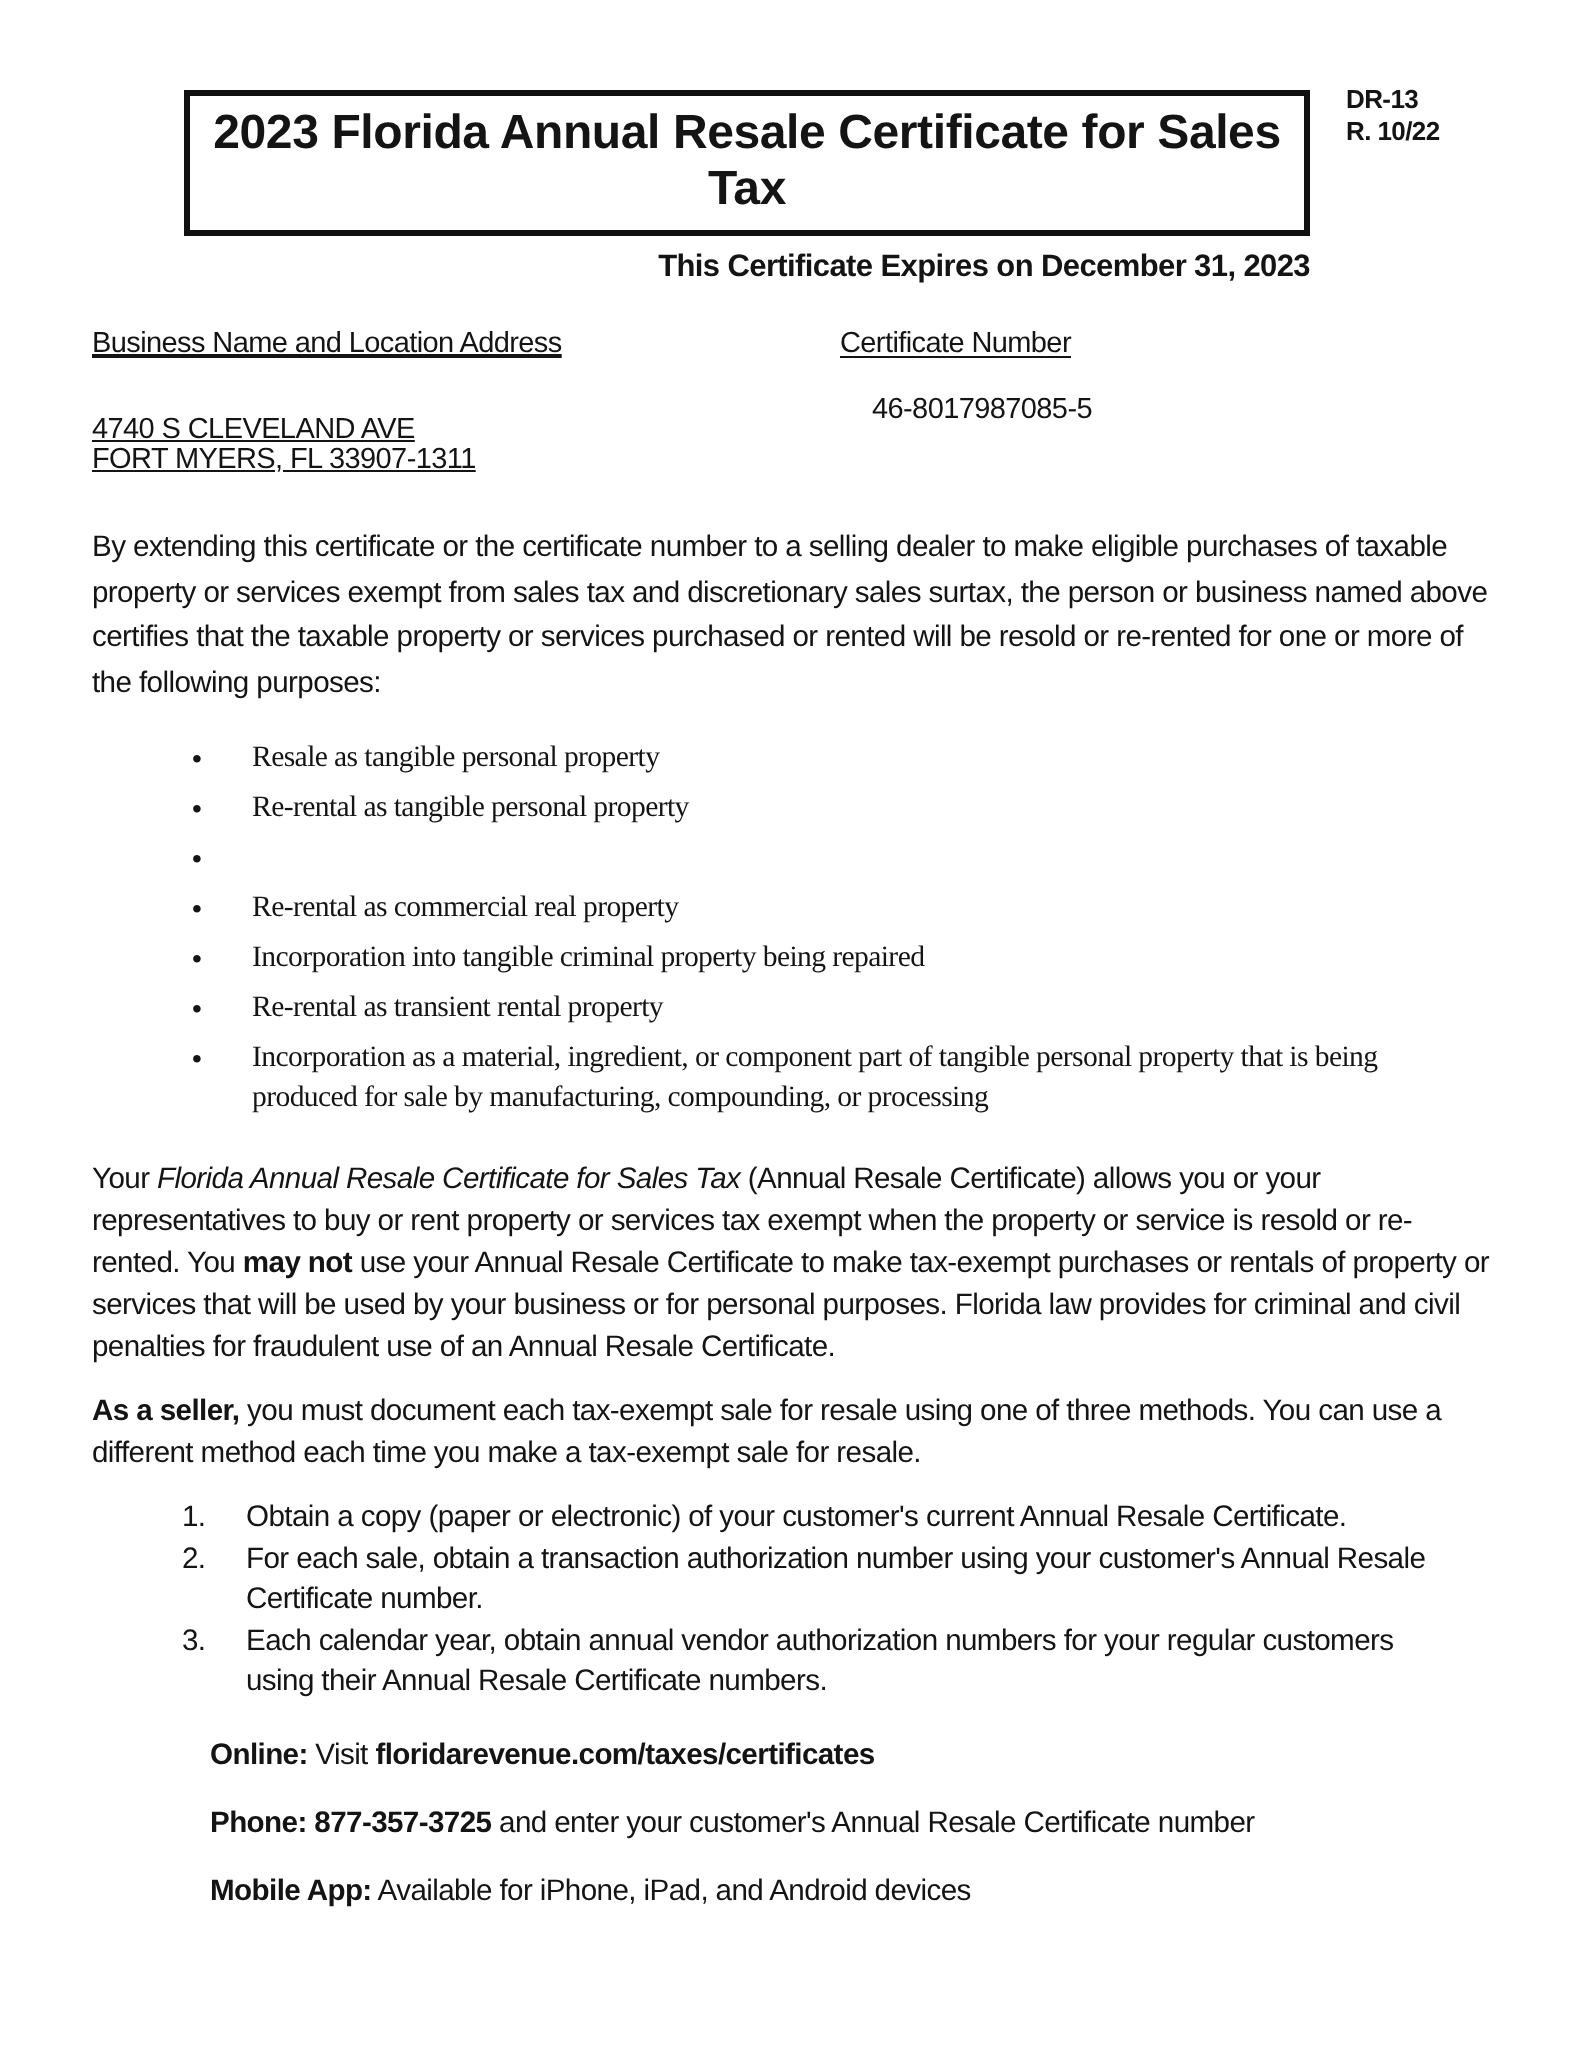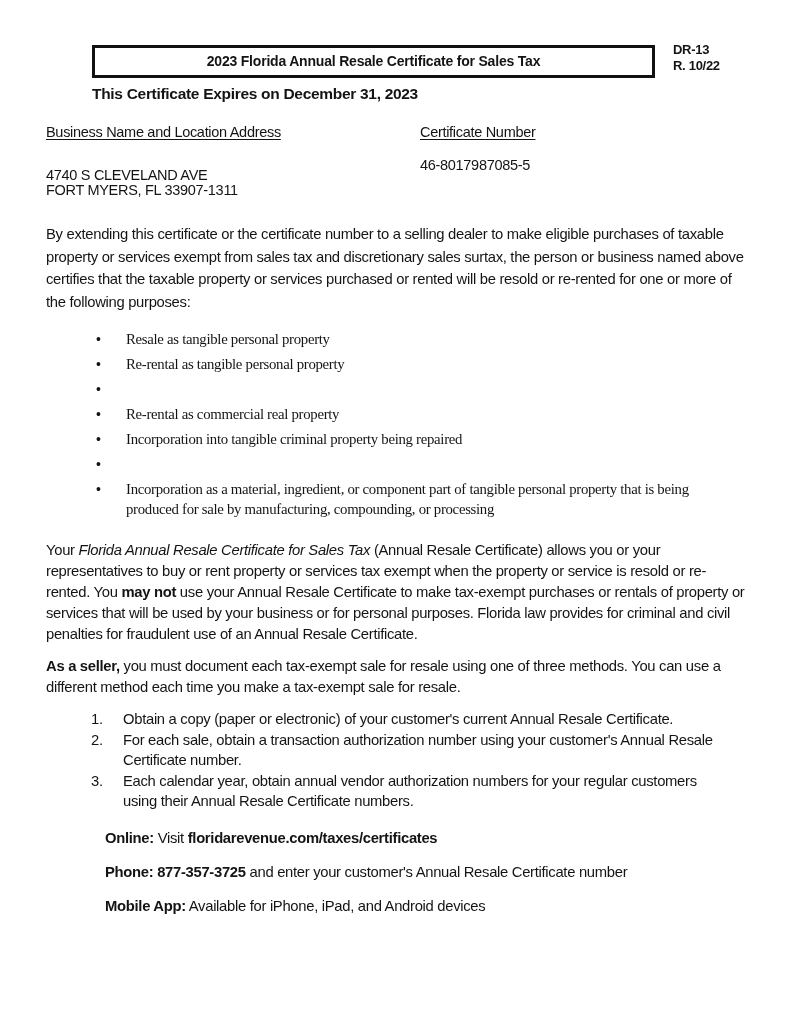--- a/index.html
+++ b/index.html
@@ -24,41 +24,41 @@
   .logo-box { width: 54px; height: 58px; background: #000; display: block; }
   .logo-label {
     font-size: 12.5px; font-weight: bold; letter-spacing: 0.5px;
     margin-top: 1px; width: 54px; text-align: center;
   }
   .title-col { flex: 1 1 auto; padding: 3px 18px 0 46px; }
   .title-box {
     border: 3px solid #111;
     padding: 5px 4px 6px 4px;
     text-align: center;
-    font-size: 14px; font-weight: bold; letter-spacing: -0.2px;
+    font-size: 24px; font-weight: bold; letter-spacing: -0.2px;
   }
   .subtitle {
-    margin-top: 7px; text-align: left;
+    margin-top: 7px; text-align: right;
     font-size: 15.5px; font-weight: bold;
   }
   .formno-col {
     flex: 0 0 72px; width: 72px; text-align: left;
     font-size: 13px; font-weight: bold; line-height: 16px; padding-top: 0;
   }
 
   
   .biz-row { display: flex; margin-top: 21px; }
-  .biz-left { flex: 0 0 374px; width: 374px; }
+  .biz-left { flex: 0 0 374px; width: 374px; text-decoration: underline; }
   .biz-right { flex: 1 1 auto; }
   .col-label {
     font-size: 14.5px; text-decoration: underline;
     text-underline-offset: 2px;
   }
   .address { margin-top: 28px; font-size: 14.5px; line-height: 14.5px; }
-  .cert-number { margin-top: 17px; font-size: 14.5px; }
+  .cert-number { margin-top: 17px; font-size: 14.5px; margin-left: 16px; }
 
   
   .para { font-size: 14.8px; line-height: 21px; }
   .intro { margin-top: 26px; line-height: 22.5px; }
   .em { font-style: italic; }
   .b { font-weight: bold; }
 
   
   .bullets { list-style: none; margin-top: 16px; }
   .bullets li {
@@ -136,20 +136,21 @@
     <li>
       <span class="bullet">•</span>
       <span class="btxt">Re-rental as commercial real property</span>
     </li>
     <li>
       <span class="bullet">•</span>
       <span class="btxt">Incorporation into tangible criminal property being repaired</span>
     </li>
     <li>
       <span class="bullet">•</span>
+      <span class="btxt">Re-rental as transient rental property</span>
     </li>
     <li>
       <span class="bullet">•</span>
       <span class="btxt">Incorporation as a material, ingredient, or component part of tangible personal property that is being produced for sale by manufacturing, compounding, or processing</span>
     </li>
   </ul>
 
   <p class="para usage"><span>Your </span><span class="em">Florida Annual Resale Certificate for Sales Tax</span><span> (Annual Resale Certificate) allows you or your representatives to buy or rent property or services tax exempt when the property or service is resold or re-rented. You </span><span class="b">may not</span><span> use your Annual Resale Certificate to make tax-exempt purchases or rentals of property or services that will be used by your business or for personal purposes. Florida law provides for criminal and civil penalties for fraudulent use of an Annual Resale Certificate.</span></p>
 
   <p class="para seller-para"><span class="b">As a seller,</span><span> you must document each tax-exempt sale for resale using one of three methods. You can use a different method each time you make a tax-exempt sale for resale.</span></p>

